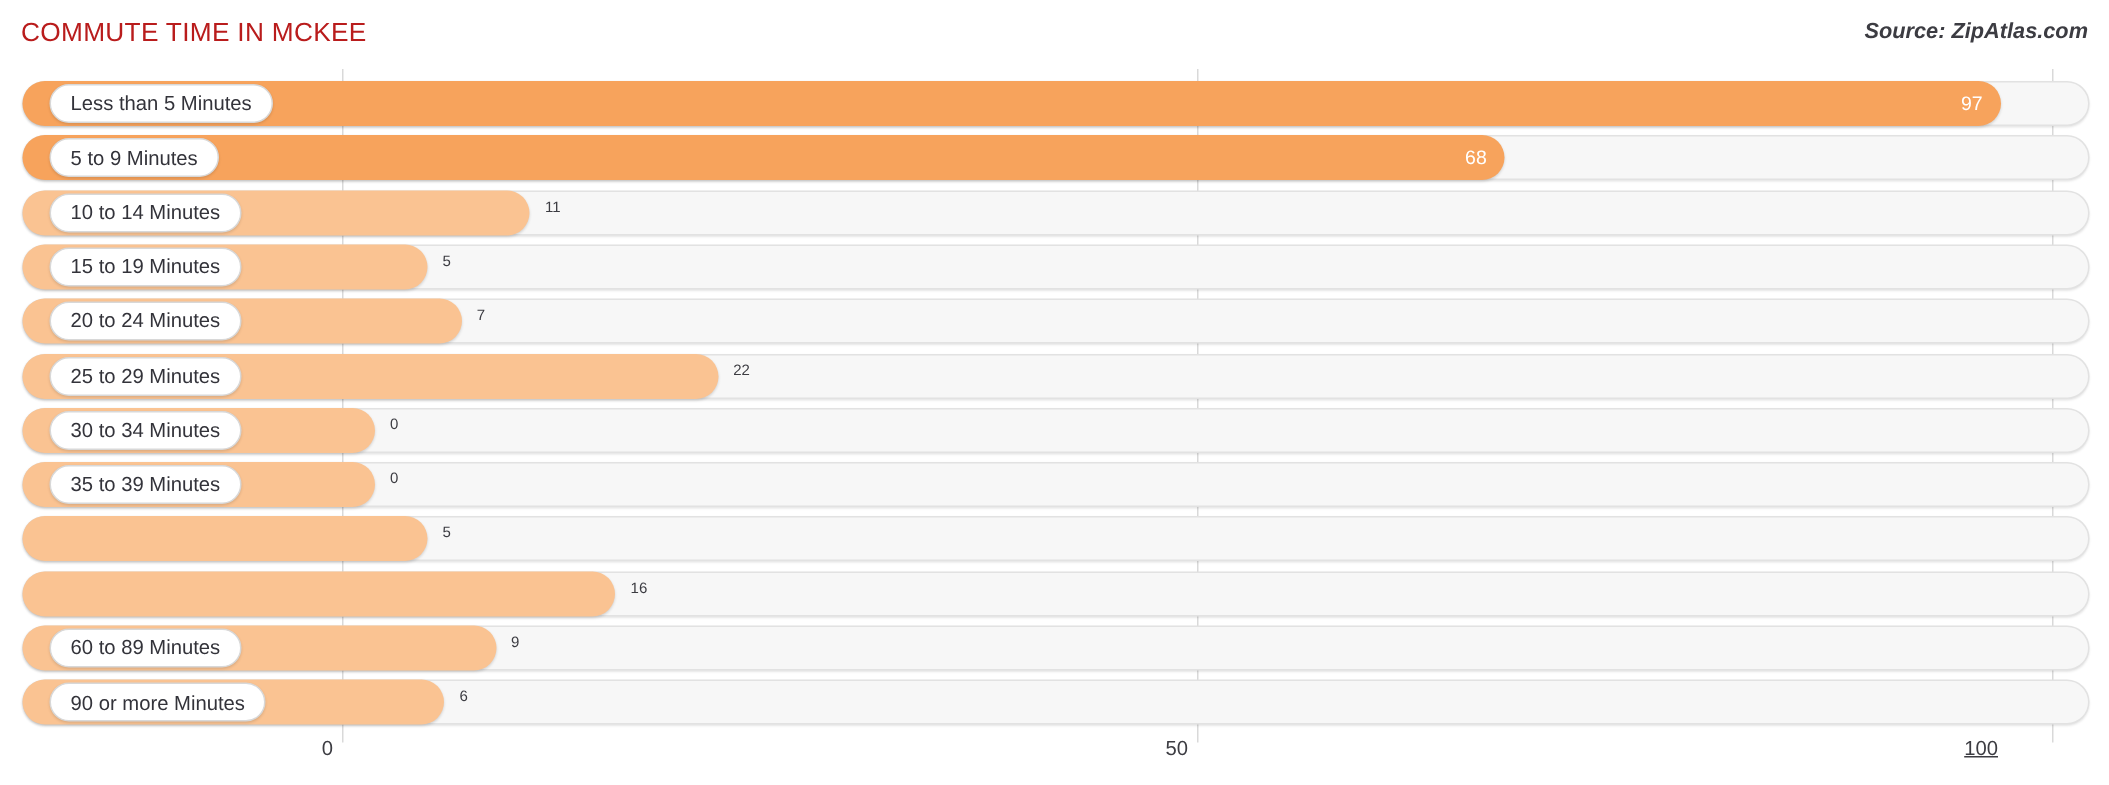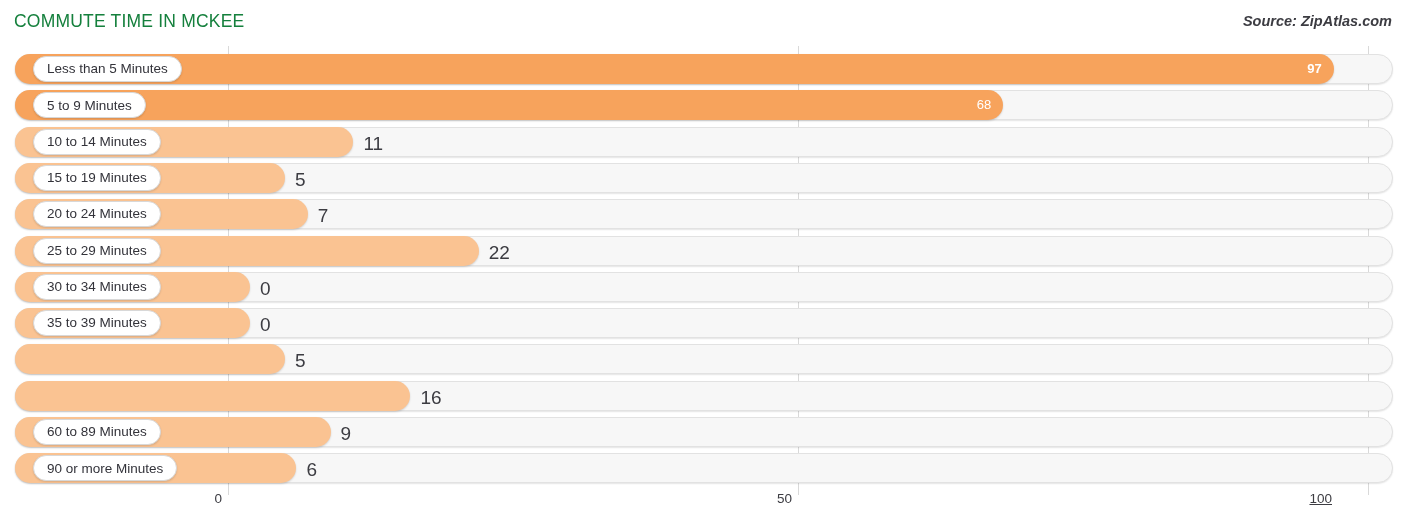--- a/index.html
+++ b/index.html
@@ -21,21 +21,21 @@
     height: 523px;
   }
 
   
   .chart-title {
     position: absolute;
     left: 14px;
     top: 11px;
     font-size: 17.5px;
     font-weight: 400;
-    color: #15803d;
+    color: #b91c1c;
     letter-spacing: 0.2px;
     white-space: nowrap;
   }
   .chart-source {
     position: absolute;
     right: 14px;
     top: 13px;
     font-size: 14.5px;
     font-style: italic;
     font-weight: bold;
@@ -112,21 +112,21 @@
   }
   .pill-label {
     font-size: 13.5px;
     color: #33333a;
     line-height: 1;
   }
 
   .val-out {
     position: absolute;
     top: 7px;
-    font-size: 19px;
+    font-size: 10px;
     color: #3c3c42;
     line-height: 1;
     white-space: nowrap;
   }
   .val-in {
     position: absolute;
     top: 8px;
     font-size: 13px;
     color: #ffffff;
     line-height: 1;
@@ -172,21 +172,21 @@
         <div class="gridline" style="left: 798px;"></div>
         <div class="gridline" style="left: 1368px;"></div>
       </div>
     <div class="rows-host">
         <div class="row" style="top: 8px; width: 1406px;">
           <div class="track" style="width: 1378px;"></div>
           <div class="bar strong" style="width: 1318.8px;"></div>
           <div class="pill">
             <span class="pill-label">Less than 5 Minutes</span>
           </div>
-          <div class="val-in" style="left: 1321.8px; font-weight: bold;">97</div>
+          <div class="val-in" style="left: 1321.8px;">97</div>
         </div>
         <div class="row" style="top: 44.3px; width: 1406px;">
           <div class="track" style="width: 1378px;"></div>
           <div class="bar strong" style="width: 988.2px;"></div>
           <div class="pill">
             <span class="pill-label">5 to 9 Minutes</span>
           </div>
           <div class="val-in" style="left: 991.2px;">68</div>
         </div>
         <div class="row" style="top: 80.6px; width: 1406px; border-radius: 14px;">

